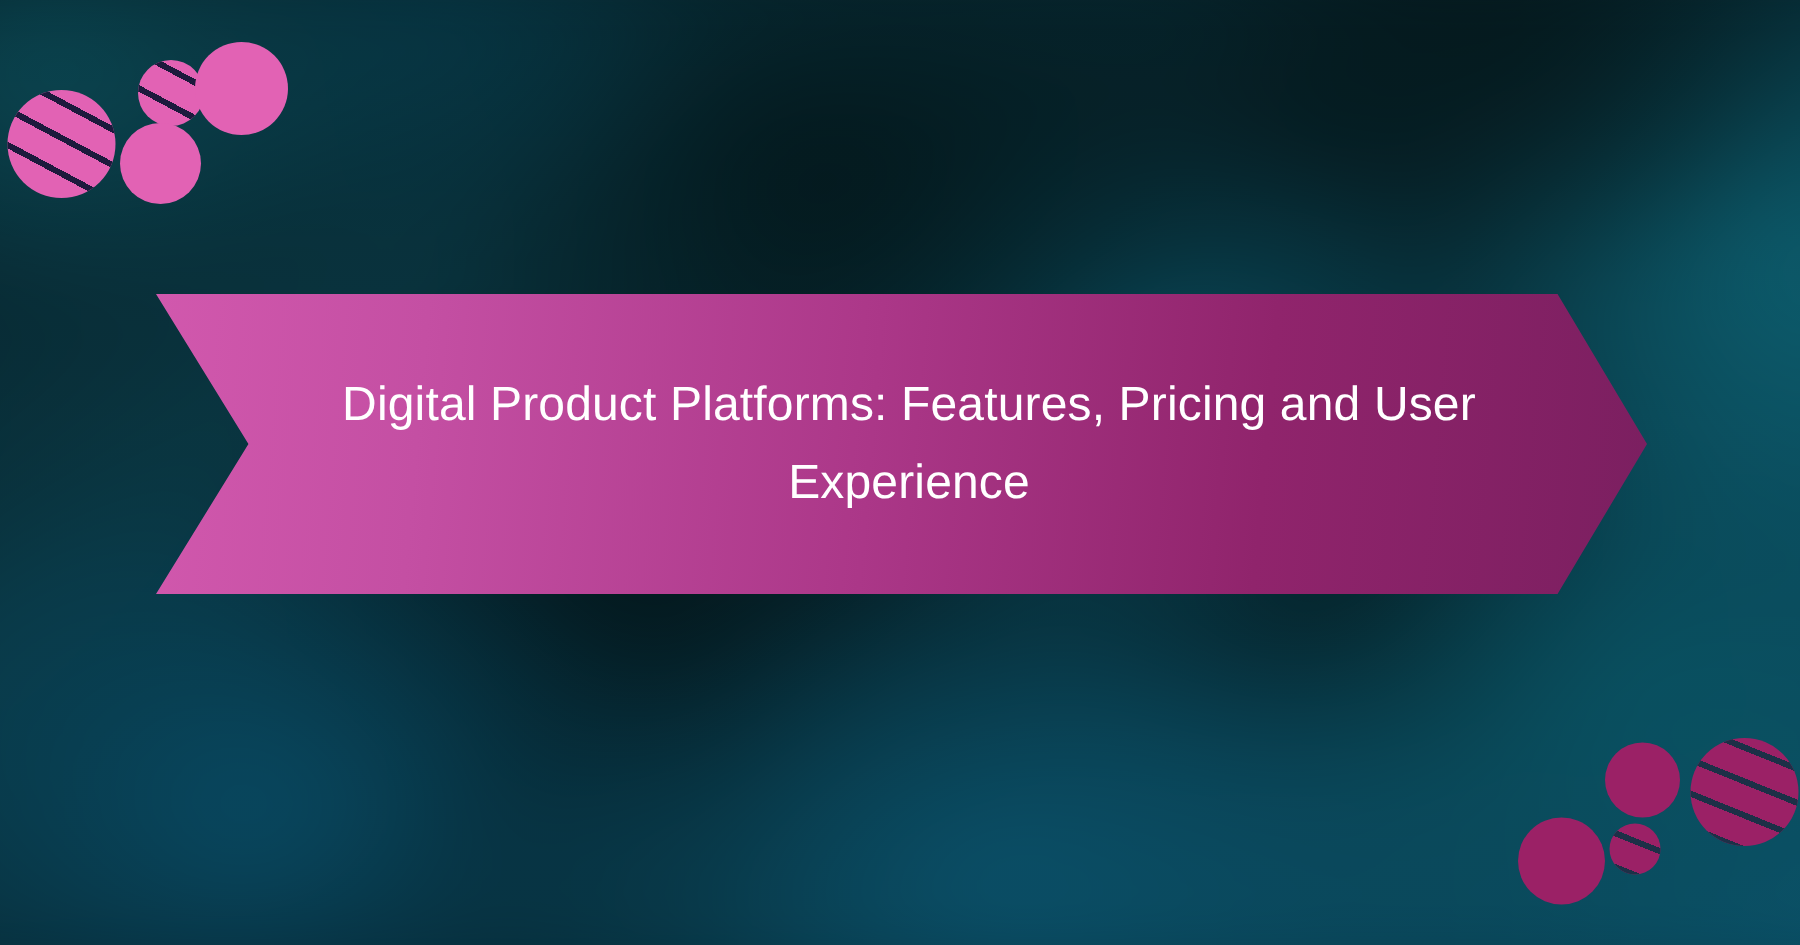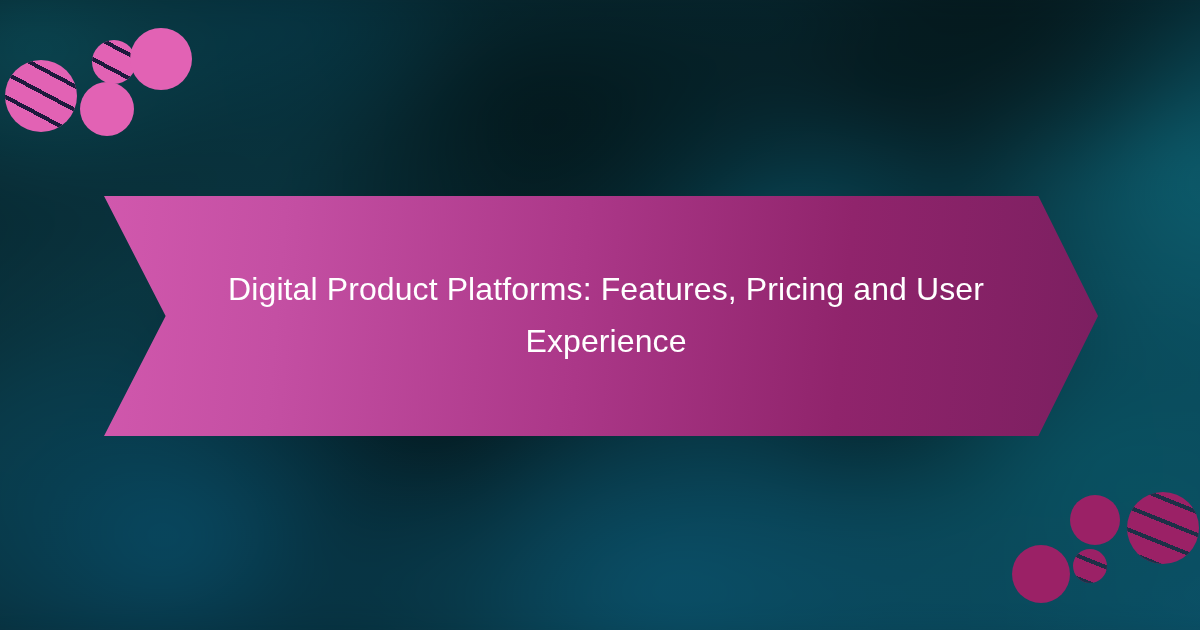--- a/index.html
+++ b/index.html
@@ -65,21 +65,21 @@
       #1d3047 21px
     );
   }
 
   
   #banner {
     position: absolute;
     left: 104px;
     top: 196px;
     width: 994px;
-    height: 240px;
+    height: 200px;
     clip-path: polygon(0% 0%, 94% 0%, 100% 50%, 94% 100%, 0% 100%, 6.2% 50%);
     display: flex;
     align-items: center;
     justify-content: center;
   }
   #banner-fill {
     position: absolute;
     inset: 0;
     background: linear-gradient(95deg, #d158ad 0%, #c44fa3 18%, #ab3788 48%, #90246c 74%, #7b1f60 100%);
   }

